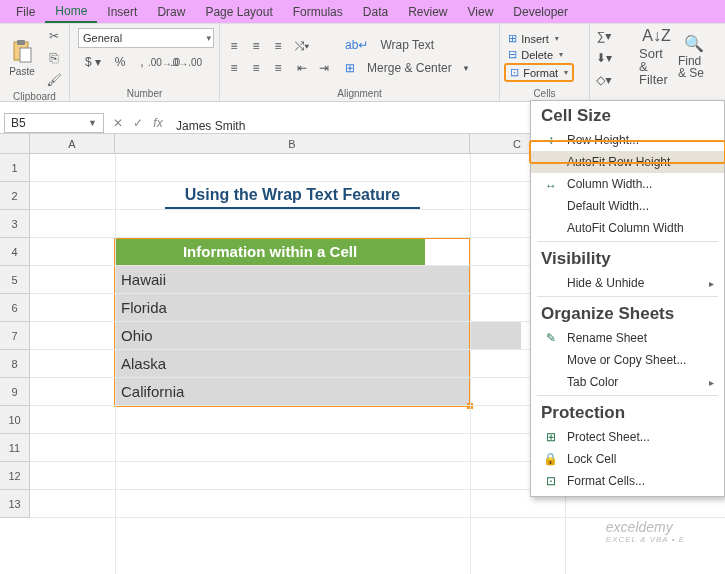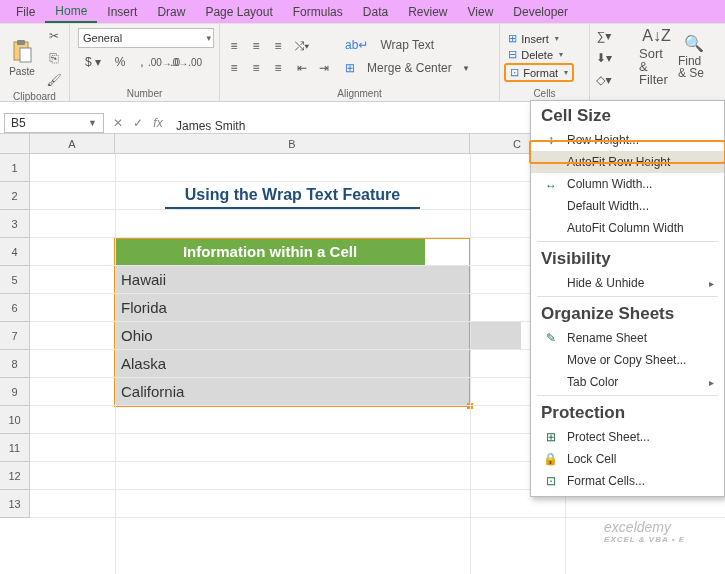--- a/index.html
+++ b/index.html
@@ -47,21 +47,21 @@
 .gcol { position: absolute; top: 0; bottom: 0; border-right: 1px solid #e8e8e8; }
 .grow { position: absolute; left: 0; right: 0; border-bottom: 1px solid #e8e8e8; height: 28px; }
 
 .merged-title { position: absolute; text-align: center; font-size: 16px; font-weight: 600; color: #1f4e79; border-bottom: 2px solid #1f4e79; padding-bottom: 3px; }
 .table-header { position: absolute; background: #70ad47; color: #fff; font-weight: 600; text-align: center; font-size: 15px; line-height: 28px; }
 .data-cell { position: absolute; background: #d9d9d9; font-size: 15px; padding-left: 6px; line-height: 28px; border-bottom: 1px solid #bfbfbf; }
 .sel-border { position: absolute; border: 2px solid #f7941e; pointer-events: none; }
 .sel-handle { position: absolute; width: 6px; height: 6px; background: #f7941e; }
 
 .watermark { position: absolute; right: 40px; bottom: 30px; color: #bbb; font-size: 14px; font-style: italic; }
-.watermark small { display:block; font-size: 8px; letter-spacing: 1px; font-weight: bold; }
+.watermark small { display:block; font-size: 8px; letter-spacing: 1px; }
 
 
 .dropdown { position: absolute; top: 100px; left: 530px; width: 195px; background: #fff; border: 1px solid #bcbcbc; box-shadow: 2px 3px 6px rgba(0,0,0,.25); z-index: 50; padding-bottom: 4px; }
 .dd-section { font-weight: 600; font-size: 17px; padding: 5px 10px 3px; color: #444; }
 .dd-item { display: flex; align-items: center; gap: 8px; padding: 4px 10px 4px 12px; font-size: 12px; cursor: pointer; position: relative; }
 .dd-item.highlighted { background: #e6e2d8; }
 .dd-item .arrow { margin-left: auto; font-size: 10px; color: #666; }
 .dd-item .ico { width: 16px; text-align: center; color: #217346; font-size: 12px; }
 .dd-sep { height: 1px; background: #e0e0e0; margin: 2px 6px; }
 .dd-hl-border { position: absolute; border: 2px solid #f7941e; border-radius: 3px; pointer-events: none; }

